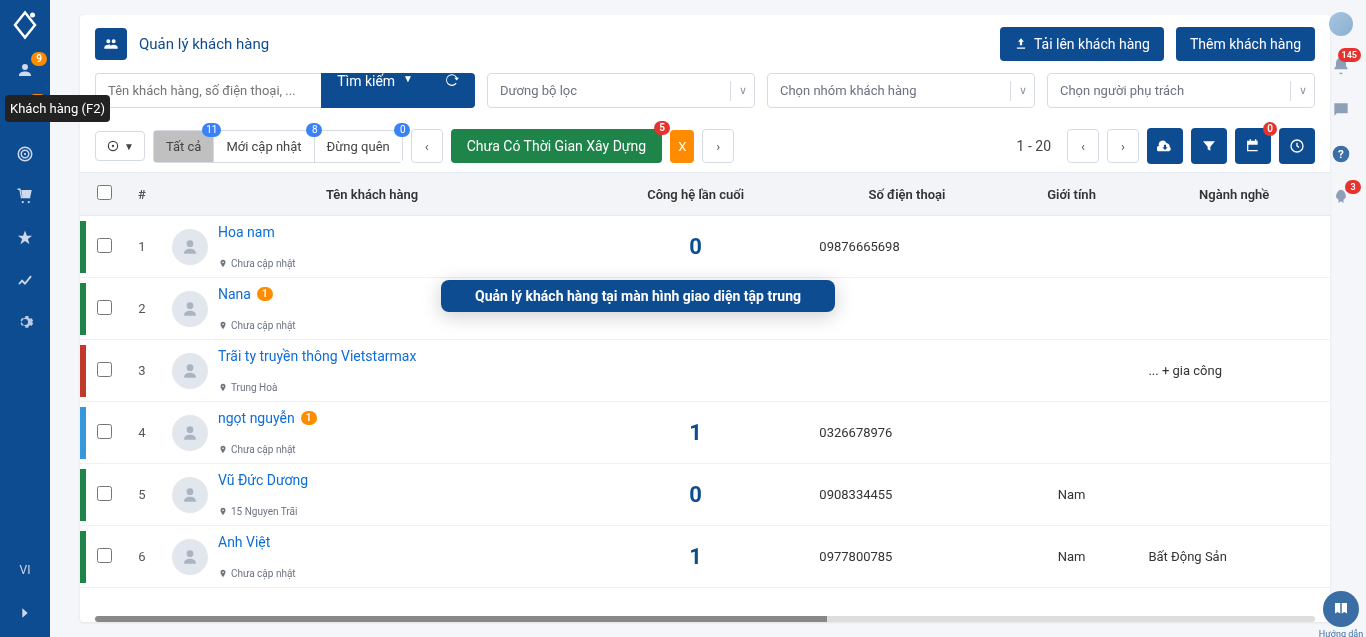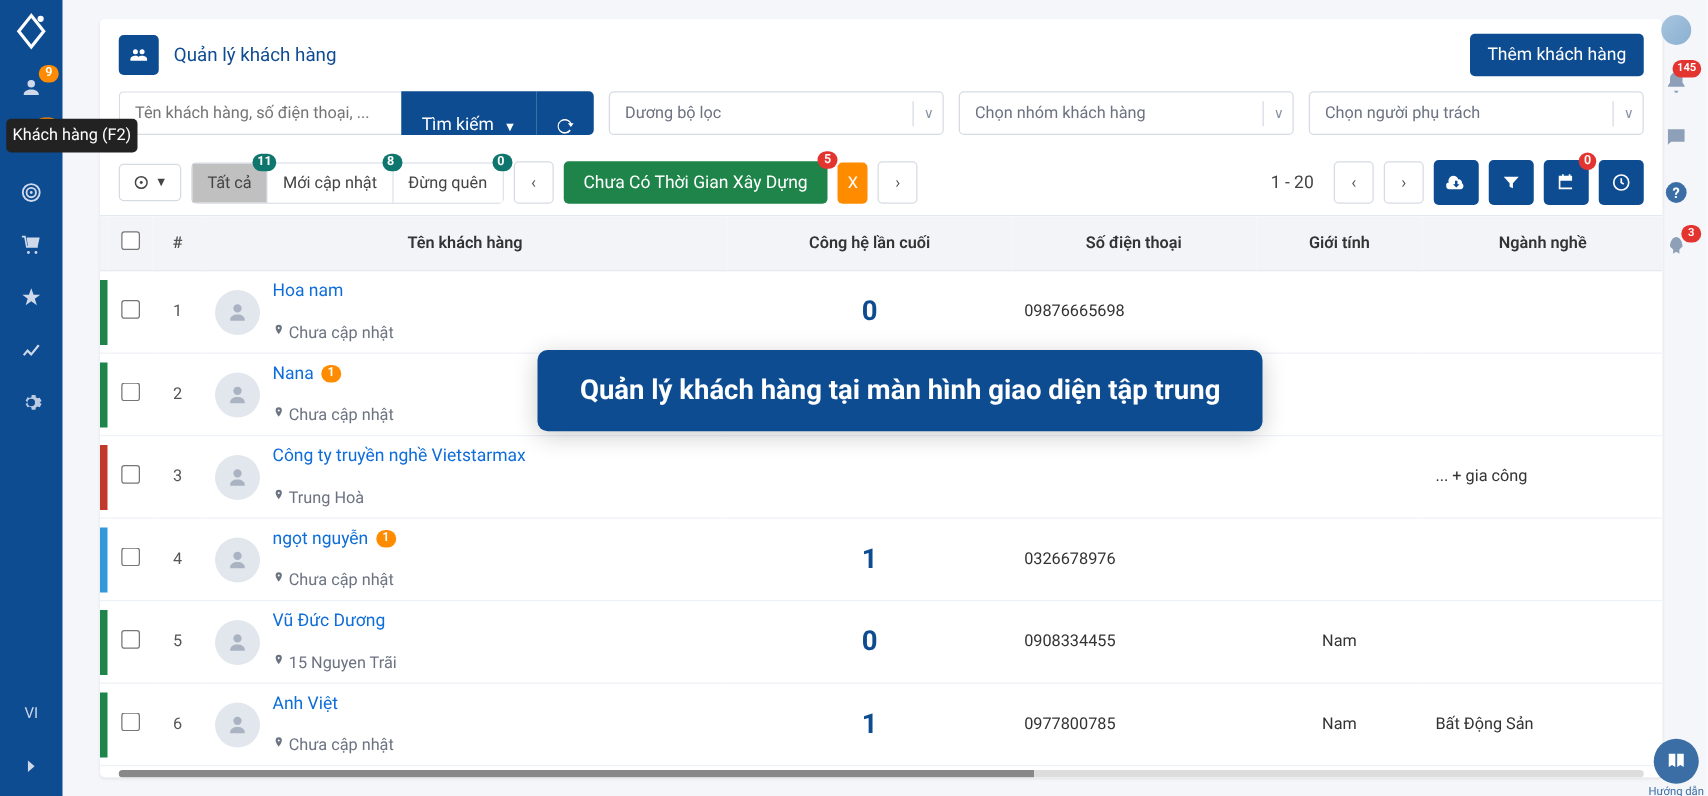--- a/index.html
+++ b/index.html
@@ -33,35 +33,35 @@
 .header-row .group-icon{width:32px;height:32px;background:#0e4c92;border-radius:4px;display:flex;align-items:center;justify-content:center;color:#fff}
 .header-row .title{color:#0e4c92;font-size:15px}
 .header-row .spacer{flex:1}
 .btn{border:none;padding:9px 14px;border-radius:4px;font-size:14px;cursor:pointer;display:inline-flex;align-items:center;gap:6px}
 .btn-primary{background:#0e4c92;color:#fff}
 .btn-primary svg{width:14px;height:14px;fill:currentColor}
 
 .filters-row{display:flex;gap:12px;padding:0 15px 12px 15px;flex-wrap:nowrap}
 .search-split{display:flex;flex:0 0 380px}
 .search-input{flex:1;border:1px solid #d6dbe3;border-right:none;border-radius:4px 0 0 4px;padding:8px 12px;font-size:13px;color:#444;min-width:0}
-.search-btn{background:#0e4c92;color:#fff;border:none;padding:0 16px;display:flex;align-items:flex-end;gap:8px;font-size:14px;cursor:pointer}
+.search-btn{background:#0e4c92;color:#fff;border:none;padding:0 16px;display:flex;align-items:flex-start;gap:8px;font-size:14px;cursor:pointer}
 .search-btn.last{border-radius:0 4px 4px 0}
 .search-btn .caret{font-size:10px}
 .select-wrap{flex:1;position:relative;min-width:0}
 .select-wrap .sel{width:100%;border:1px solid #d6dbe3;border-radius:4px;padding:9px 30px 9px 12px;font-size:13px;color:#6b7280;background:#fff;cursor:pointer;display:block;white-space:nowrap;overflow:hidden;text-overflow:ellipsis}
 .select-wrap .caret{position:absolute;right:8px;top:50%;transform:translateY(-50%);color:#8a94a6;font-size:11px;border-left:1px solid #d6dbe3;padding-left:8px;height:20px;display:flex;align-items:center}
 
 .toolbar-row{display:flex;align-items:center;padding:8px 15px;gap:8px}
 .tool-btn{border:1px solid #d6dbe3;background:#fff;border-radius:4px;padding:7px 10px;cursor:pointer;display:flex;align-items:center;gap:4px;color:#444;font-size:13px}
 .tool-btn svg{width:14px;height:14px;fill:currentColor}
 .seg{display:flex;border:1px solid #d6dbe3;border-radius:4px;overflow:visible}
 .seg .tab{padding:8px 12px;font-size:13px;color:#444;cursor:pointer;position:relative;border-right:1px solid #d6dbe3;background:#fff}
 .seg .tab:last-child{border-right:none}
 .seg .tab.active{background:#c0c0c0}
-.seg .tab .count{position:absolute;top:-8px;right:-8px;background:#0f766e;color:#fff;font-size:10px;border-radius:8px;padding:0 4px;min-width:16px;height:14px;line-height:14px;text-align:left;font-weight:700;z-index:2}
+.seg .tab .count{position:absolute;top:-8px;right:-8px;background:#3b82f6;color:#fff;font-size:10px;border-radius:8px;padding:0 4px;min-width:16px;height:14px;line-height:14px;text-align:right;font-weight:400;z-index:2}
 .nav-arrow{border:1px solid #d6dbe3;background:#fff;border-radius:4px;width:32px;height:34px;display:flex;align-items:center;justify-content:center;cursor:pointer;color:#555}
 .pill{background:#1e8449;color:#fff;padding:9px 16px;border-radius:4px;font-size:14px;position:relative;cursor:pointer}
 .pill .count{position:absolute;top:-8px;right:-8px;background:#e3342f;color:#fff;font-size:10px;border-radius:8px;padding:0 4px;min-width:16px;height:14px;line-height:14px;text-align:center;font-weight:600}
 .pill-x{background:#ff8c00;color:#fff;padding:9px 8px;border-radius:4px;font-size:13px;cursor:pointer}
 .spacer{flex:1}
 .pager-text{font-size:14px;color:#444;margin:0 8px}
 .display-sel{border:1px solid #d6dbe3;border-radius:4px;padding:8px 24px 8px 10px;font-size:13px;color:#444;background:#fff;appearance:none;position:relative}
 .display-wrap{position:relative;display:inline-block}
 .display-wrap::after{content:"▾";position:absolute;right:8px;top:50%;transform:translateY(-50%);font-size:10px;color:#555;pointer-events:none}
 .icon-btn{background:#0e4c92;color:#fff;border:none;border-radius:4px;width:36px;height:36px;display:flex;align-items:center;justify-content:center;cursor:pointer;position:relative}
@@ -77,26 +77,26 @@
 .color-bar{width:4px;padding:0}
 .color-bar div{width:6px;height:100%;min-height:52px}
 .chk{width:36px;text-align:center}
 .chk input{width:15px;height:15px;cursor:pointer}
 .idx{width:40px;text-align:center;color:#555}
 .cust-cell{display:flex;align-items:center;gap:10px}
 .avatar{width:36px;height:36px;border-radius:50%;background:#e2e6ed;display:flex;align-items:center;justify-content:center;color:#aab3c2}
 .avatar svg{width:20px;height:20px;fill:currentColor}
 .cust-info .name{color:#0e6dd8;font-size:14px;display:flex;align-items:center;gap:6px;cursor:pointer}
 .cust-info .name .nbadge{background:#ff8c00;color:#fff;font-size:10px;border-radius:8px;width:16px;height:14px;line-height:14px;text-align:center;font-weight:600}
-.cust-info .sub{color:#6b7280;font-size:13px;display:flex;align-items:flex-start;gap:3px;margin-top:18px}
+.cust-info .sub{color:#6b7280;font-size:10px;display:flex;align-items:center;gap:3px;margin-top:18px}
 .cust-info .sub svg{width:10px;height:10px;fill:currentColor}
 .contact-num{text-align:center;font-size:22px;font-weight:700;color:#0e4c92}
 .center{text-align:center}
 
-.overlay-banner{position:absolute;left:430px;top:280px;background:#0e4c92;color:#fff;padding:20px 34px;border-radius:8px;font-size:22px;font-weight:700;z-index:100;box-shadow:0 4px 20px rgba(0,0,0,.2)}
+.overlay-banner{position:absolute;left:441px;top:280px;background:#0e4c92;color:#fff;padding:8px 34px;border-radius:8px;font-size:14px;font-weight:700;z-index:100;box-shadow:0 4px 20px rgba(0,0,0,.2)}
 
 .bottom-scroll-hint{height:6px;background:linear-gradient(to right,#888 60%,#ddd 60%);margin:0 15px;border-radius:3px}
 </style>
 </head>
 <body>
 
 <div class="app">
 
   <div class="sidebar">
     <div class="logo">
@@ -156,20 +156,26 @@
   <div class="main">
     <div class="card">
       <div class="header-row">
         <div class="group-icon">
             <svg width="16" height="16" viewBox="0 0 24 24" fill="currentColor">
               <path d="M16 11a3 3 0 100-6 3 3 0 000 6zm-8 0a3 3 0 100-6 3 3 0 000 6zm0 2c-3 0-6 1.5-6 4v2h8v-2c0-1 .5-2 1.5-2.7C10 12.4 9 13 8 13zm8 0c-3 0-6 1.5-6 4v2h12v-2c0-2.5-3-4-6-4z"></path>
             </svg>
           </div>
         <div class="title">Quản lý khách hàng</div>
         <div class="spacer"></div>
+        <button class="btn btn-primary">
+            <svg viewBox="0 0 24 24">
+              <path d="M12 2L7 8h3v6h4V8h3zM5 18h14v2H5z"></path>
+            </svg>
+            <span>Tải lên khách hàng</span>
+          </button>
         <button class="btn btn-primary">
             <span>Thêm khách hàng</span>
           </button>
       </div>
 
       <div class="filters-row">
         <div class="search-split">
           <input class="search-input" placeholder="Tên khách hàng, số điện thoại, ..." style="">
           <button class="search-btn">
               <span>Tìm kiếm</span> 
@@ -314,21 +320,21 @@
     <td class="chk"><input type="checkbox" style=""></td>
     <td class="idx">3</td>
     <td>
       <div class="cust-cell">
         <div class="avatar">
                       <svg viewBox="0 0 24 24">
                         <path d="M12 12a4 4 0 100-8 4 4 0 000 8zm0 2c-4 0-7 2-7 5v1h14v-1c0-3-3-5-7-5z"></path>
                       </svg>
                     </div>
         <div class="cust-info">
-          <div class="name">Công ty truyền nghề Vietstarmax</div>
+          <div class="name">Trãi ty truyền thông Vietstarmax</div>
           <div class="sub"><svg viewBox="0 0 24 24">
                           <path d="M12 2a6 6 0 00-6 6c0 4 6 12 6 12s6-8 6-12a6 6 0 00-6-6zm0 8a2 2 0 110-4 2 2 0 010 4z"></path>
                         </svg>Trung Hoà</div>
         </div>
       </div>
     </td>
     <td class="contact-num"></td>
     <td></td>
     <td class="center"></td>
     <td>... + gia công</td>

